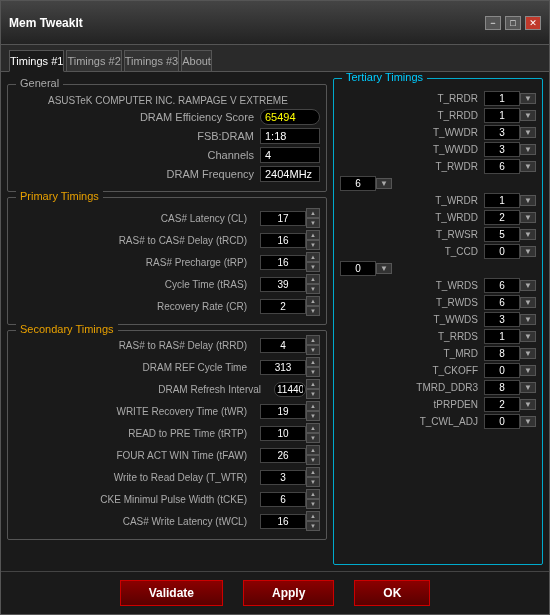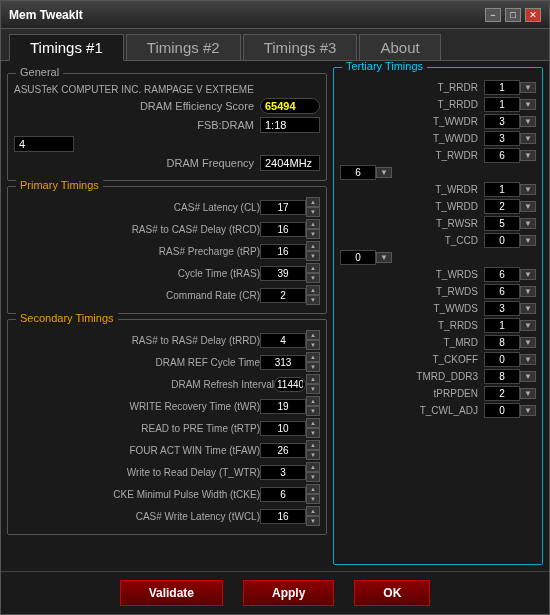--- a/index.html
+++ b/index.html
@@ -15,21 +15,21 @@
     .window {
       width: 550px;
       height: 615px;
       background: #1a1a1a;
       border: 1px solid #555;
       display: flex;
       flex-direction: column;
     }
     .title-bar {
       background: linear-gradient(to bottom, #444, #222);
-      height: 28px;
+      height: 44px;
       display: flex;
       align-items: center;
       justify-content: space-between;
       padding: 0 8px;
       border-bottom: 1px solid #555;
     }
     .title-bar-text {
       color: #fff;
       font-size: 12px;
       font-weight: bold;
@@ -52,27 +52,27 @@
     }
     .title-btn.close { background: #c0392b; }
     .tabs {
       display: flex;
       background: #2a2a2a;
       border-bottom: 1px solid #555;
       padding: 5px 8px 0 8px;
       gap: 2px;
     }
     .tab {
-      padding: 4px 20px;
+      padding: 4px 0;
       background: #333;
       border: 1px solid #555;
       border-bottom: none;
       color: #aaa;
       cursor: pointer;
-      font-size: 15px;
+      font-size: 11px;
     }
     .tab.active {
       background: #1a1a1a;
       color: #fff;
       border-bottom: 1px solid #1a1a1a;
       margin-bottom: -1px;
     }
     .content {
       display: flex;
       flex: 1;
@@ -126,32 +126,32 @@
       color: #fff;
       background: #000;
       border: 1px solid #444;
       padding: 1px 4px;
       min-width: 60px;
       text-align: left;
       font-size: 11px;
     }
     .info-value.highlight {
       color: #ffff00;
-      font-weight: bold;
+      font-weight: normal;
       border-radius: 8px;
     }
     .timing-row {
       display: flex;
       align-items: center;
       margin-bottom: 2px;
     }
     .timing-label {
       flex: 1;
       text-align: right;
-      padding-right: 0;
+      padding-right: 13px;
       color: #aaa;
       font-size: 10px;
     }
     .tert-row {
       display: flex;
       align-items: center;
       margin-bottom: 2px;
     }
     .tert-label {
       flex: 1;
@@ -255,32 +255,33 @@
     <div class="tab">Timings #3</div>
     <div class="tab">About</div>
   </div>
 
   <div class="content">
 
     <div class="left-panel">
 
       <div class="group-box general-group">
         <span class="group-label">General</span>
-        <div class="info-row" style="margin-top:6px;">
+        <div class="info-row" style="margin-top:6px;margin-left:34px;">
           <span class="info-label" style="text-align:left; font-size:10px;">ASUSTeK COMPUTER INC. RAMPAGE V EXTREME</span>
         </div>
         <div class="info-row">
           <span class="info-label">DRAM Efficiency Score</span>
           <span class="info-value highlight">65494</span>
         </div>
         <div class="info-row">
           <span class="info-label">FSB:DRAM</span>
           <span class="info-value">1:18</span>
         </div>
         <div class="info-row">
+          <span class="info-label">Channels</span>
           <span class="info-value">4</span>
         </div>
         <div class="info-row">
           <span class="info-label">DRAM Frequency</span>
           <span class="info-value">2404MHz</span>
         </div>
       </div>
 
       <div class="group-box">
         <span class="group-label primary">Primary Timings</span>
@@ -319,35 +320,35 @@
             <span class="timing-label">Cycle Time (tRAS)</span>
             <div class="input-with-arrow">
               <input class="inp-field" type="text" value="39" style="">
               <div class="arr-wrap">
                 <div class="arr-up">▲</div>
                 <div class="arr-down">▼</div>
               </div>
             </div>
           </div>
           <div class="timing-row">
-            <span class="timing-label">Command Rate (CR)</span>
+            <span class="timing-label">Recovery Rate (CR)</span>
             <div class="input-with-arrow">
               <input class="inp-field" type="text" value="2" style="">
               <div class="arr-wrap">
                 <div class="arr-up">▲</div>
                 <div class="arr-down">▼</div>
               </div>
             </div>
           </div>
         </div>
       </div>
 
       <div class="group-box">
         <span class="group-label secondary">Secondary Timings</span>
-        <div style="margin-top:6px;">
+        <div style="">
           <div class="timing-row">
             <span class="timing-label">RAS# to RAS# Delay (tRRD)</span>
             <div class="input-with-arrow">
               <input class="inp-field" type="text" value="4" style="">
               <div class="arr-wrap">
                 <div class="arr-up">▲</div>
                 <div class="arr-down">▼</div>
               </div>
             </div>
           </div>

